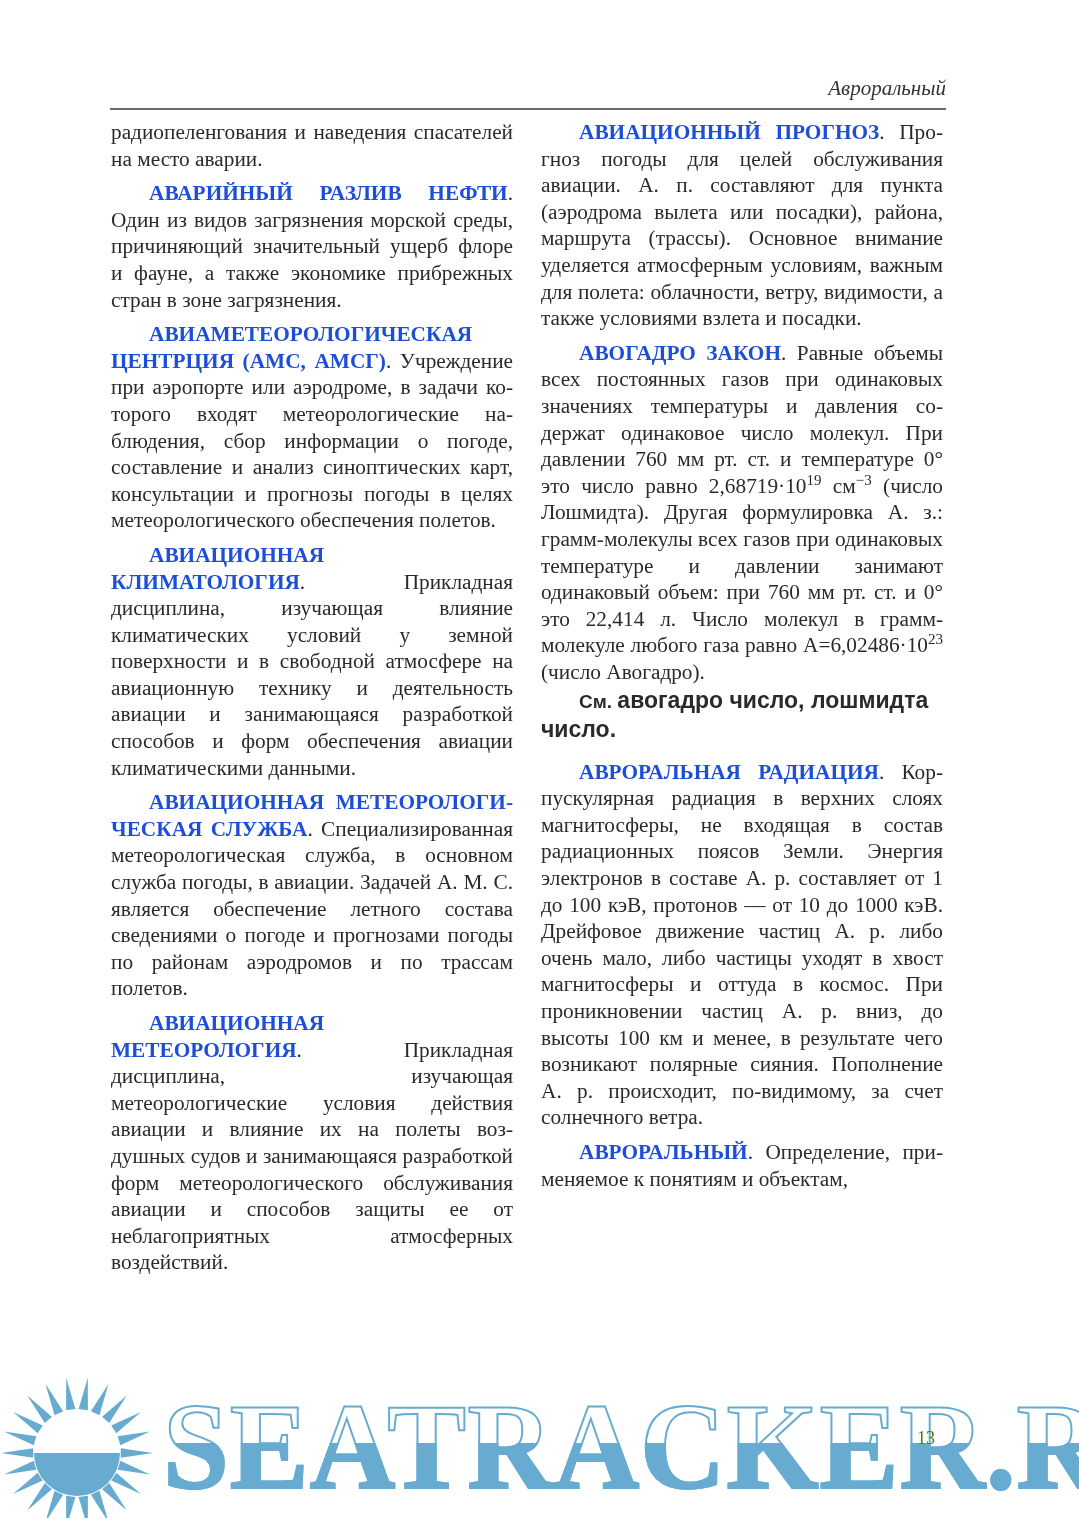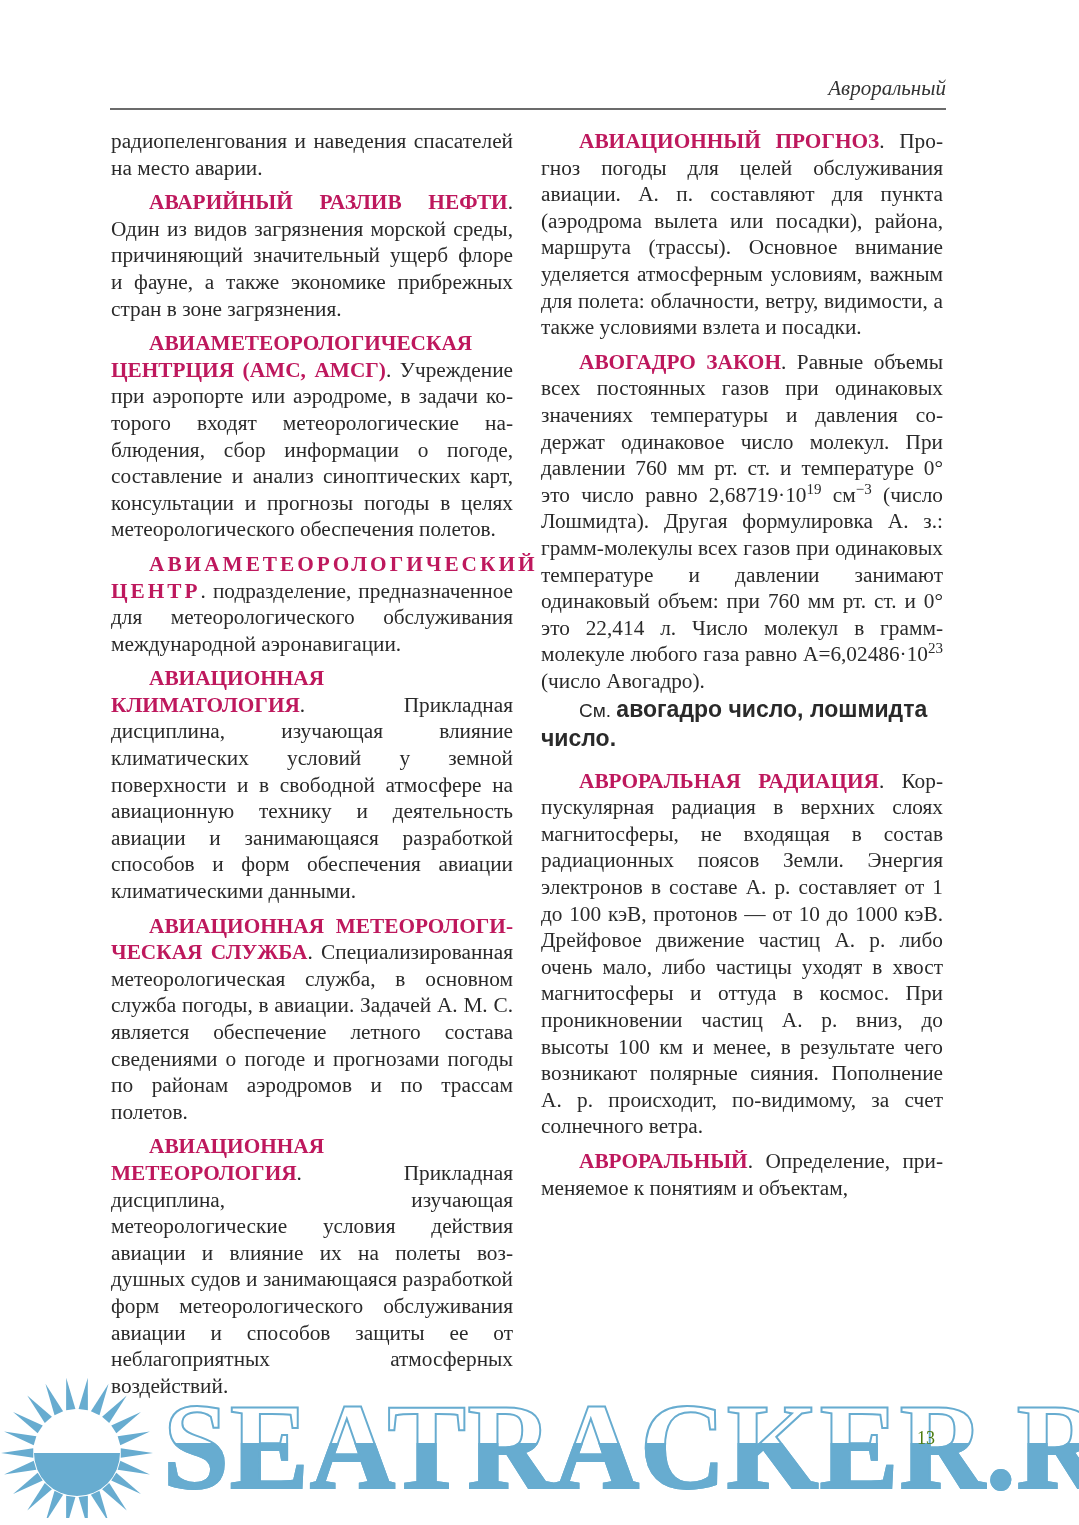--- a/index.html
+++ b/index.html
@@ -1,29 +1,29 @@
 <!DOCTYPE html>
 <html><head>
 <meta charset="utf-8">
 <style>
   html, body { margin: 0; padding: 0; background: #ffffff; }
   body { width: 1079px; height: 1525px; position: relative; overflow: hidden;
          font-family: "Liberation Serif", "DejaVu Serif", serif; color: #2a2a2a; }
   .running-head { position: absolute; top: 76px; right: 133px;
                   font-style: italic; font-size: 21px; color: #333; }
   .head-rule { position: absolute; top: 108px; left: 110px; width: 836px; height: 2px; background: #6b6b6b; }
-  .col { position: absolute; top: 128px; width: 402px; font-size: 21.3px; line-height: 26.6px; text-align: justify; }
+  .col { position: absolute; top: 119px; width: 402px; font-size: 21.3px; line-height: 26.6px; text-align: justify; }
   .col.left { left: 111px; }
   .col.right { left: 541px; }
   .entry { margin: 0 0 8px 0; text-indent: 0; hyphens: manual; }
   .entry.indent { text-indent: 38px; }
-  .term { font-weight: bold; color: #be185d; }
+  .term { font-weight: bold; color: #1d4ed8; }
   .see { font-weight: bold; font-family: "Liberation Sans", "DejaVu Sans", sans-serif; font-size: 23px; }
   .seeline { text-indent: 38px; margin: -4px 0 14px 0; text-align: left; font-family: "Liberation Sans", "DejaVu Sans", sans-serif; font-size: 19px; }
-  .seeline .lbl { font-weight: normal; }
+  .seeline .lbl { font-weight: bold; }
   sup { font-size: 15px; line-height: 0; }
   .spaced { letter-spacing: 3px; }
   .page-number { position: absolute; top: 1428px; left: 917px; font-size: 18px; color: #4d7c0f; z-index: 3; }
   .watermark { position: absolute; left: 0; top: 1378px; width: 1079px; height: 140px; z-index: 2; }
   .wm-text { position: absolute; left: 163px; top: 1399px; z-index: 2;
              font-family: "Liberation Serif", "DejaVu Serif", serif; font-weight: bold;
              font-size: 122px; line-height: 96px; letter-spacing: 1px; color: #67acd0;
              -webkit-text-stroke: 2px #67acd0; transform: scaleX(0.97); transform-origin: left top;
              background: linear-gradient(to bottom, #ffffff 0%, #ffffff 46%, #67acd0 46%, #67acd0 100%);
              -webkit-background-clip: text; background-clip: text; -webkit-text-fill-color: transparent; }
@@ -31,21 +31,20 @@
 </head>
 <body>
 
 <div class="running-head">Авроральный</div>
 <div class="head-rule"></div>
 
 <div class="col left">
   <p class="entry">радиопеленгования и наведения спаса­телей на место аварии.</p>
   <p class="entry indent"><span class="term">АВАРИЙНЫЙ РАЗЛИВ НЕФТИ</span><span>. Один из видов загрязнения морской сре­ды, причиняющий значительный ущерб флоре и фауне, а также экономике при­брежных стран в зоне загрязнения.</span></p>
   <p class="entry indent"><span class="term">АВИАМЕТЕОРОЛОГИЧЕСКАЯ ЦЕНТР­ЦИЯ (АМС, АМСГ)</span><span>. Учреждение при аэропорте или аэродроме, в задачи ко­торого входят метеорологические на­блюдения, сбор информации о погоде, составление и анализ синоптических карт, консультации и прогнозы погоды в целях метеорологического обеспече­ния полетов.</span></p>
-  <p class="entry indent"><span class="term spaced">АВИАМЕТЕОРОЛОГИЧЕСКИЙ ЦЕНТР</span><span>. подразделение, предназначен­ное для метеорологического обслужи­вания международной аэронавигации.</span></p>
   <p class="entry indent"><span class="term">АВИАЦИОННАЯ КЛИМАТОЛОГИЯ</span><span>. Прикладная дисциплина, изучающая влияние климатических условий у зем­ной поверхности и в свободной атмо­сфере на авиационную технику и де­ятельность авиации и занимающаяся разработкой способов и форм обеспе­чения авиации климатическими дан­ными.</span></p>
   <p class="entry indent"><span class="term">АВИАЦИОННАЯ МЕТЕОРОЛОГИ­ЧЕСКАЯ СЛУЖБА</span><span>. Специализирован­ная метеорологическая служба, в основ­ном служба погоды, в авиации. Задачей А. М. С. является обеспечение летного состава сведениями о погоде и прогноза­ми погоды по районам аэродромов и по трассам полетов.</span></p>
   <p class="entry indent"><span class="term">АВИАЦИОННАЯ МЕТЕОРОЛОГИЯ</span><span>. Прикладная дисциплина, изучающая метеорологические условия действия авиации и влияние их на полеты воз­душных судов и занимающаяся раз­работкой форм метеорологического обслуживания авиации и способов защиты ее от неблагоприятных атмо­сферных воздействий.</span></p>
 </div>
 
 <div class="col right">
   <p class="entry indent"><span class="term">АВИАЦИОННЫЙ ПРОГНОЗ</span><span>. Про­гноз погоды для целей обслуживания авиации. А. п. составляют для пункта (аэродрома вылета или посадки), райо­на, маршрута (трассы). Основное вни­мание уделяется атмосферным усло­виям, важным для полета: облачности, ветру, видимости, а также условиями взлета и посадки.</span></p>
   <p class="entry indent" style="margin-bottom:6px"><span class="term">АВОГАДРО ЗАКОН</span><span>. Равные объемы всех постоянных газов при одинаковых значениях температуры и давления со­держат одинаковое число молекул. При давлении 760 мм рт. ст. и температуре 0° это число равно 2,68719·10</span><sup>19</sup><span> см</span><sup>−3</sup><span> (чис­ло Лошмидта). Другая формулировка А. з.: грамм-молекулы всех газов при одинаковых температуре и давлении за­нимают одинаковый объем: при 760 мм рт. ст. и 0° это 22,414 л. Число молекул в грамм-молекуле любого газа равно А=6,02486·10</span><sup>23</sup><span> (число Авогадро).</span></p>
   <p class="seeline"><span class="lbl">См. </span><span class="see">авогадро число, лошмидта число</span><span class="see">.</span></p>
   <p class="entry indent"><span class="term">АВРОРАЛЬНАЯ РАДИАЦИЯ</span><span>. Кор­пускулярная радиация в верхних слоях магнитосферы, не входящая в состав радиационных поясов Земли. Энергия электронов в составе А. р. составляет от 1 до 100 кэВ, протонов — от 10 до 1000 кэВ. Дрейфовое движение частиц А. р. либо очень мало, либо частицы уходят в хвост магнитосферы и оттуда в космос. При проникновении частиц А. р. вниз, до высоты 100 км и менее, в результате чего возникают полярные сияния. Пополнение А. р. происходит, по-видимому, за счет солнечного ветра.</span></p>

